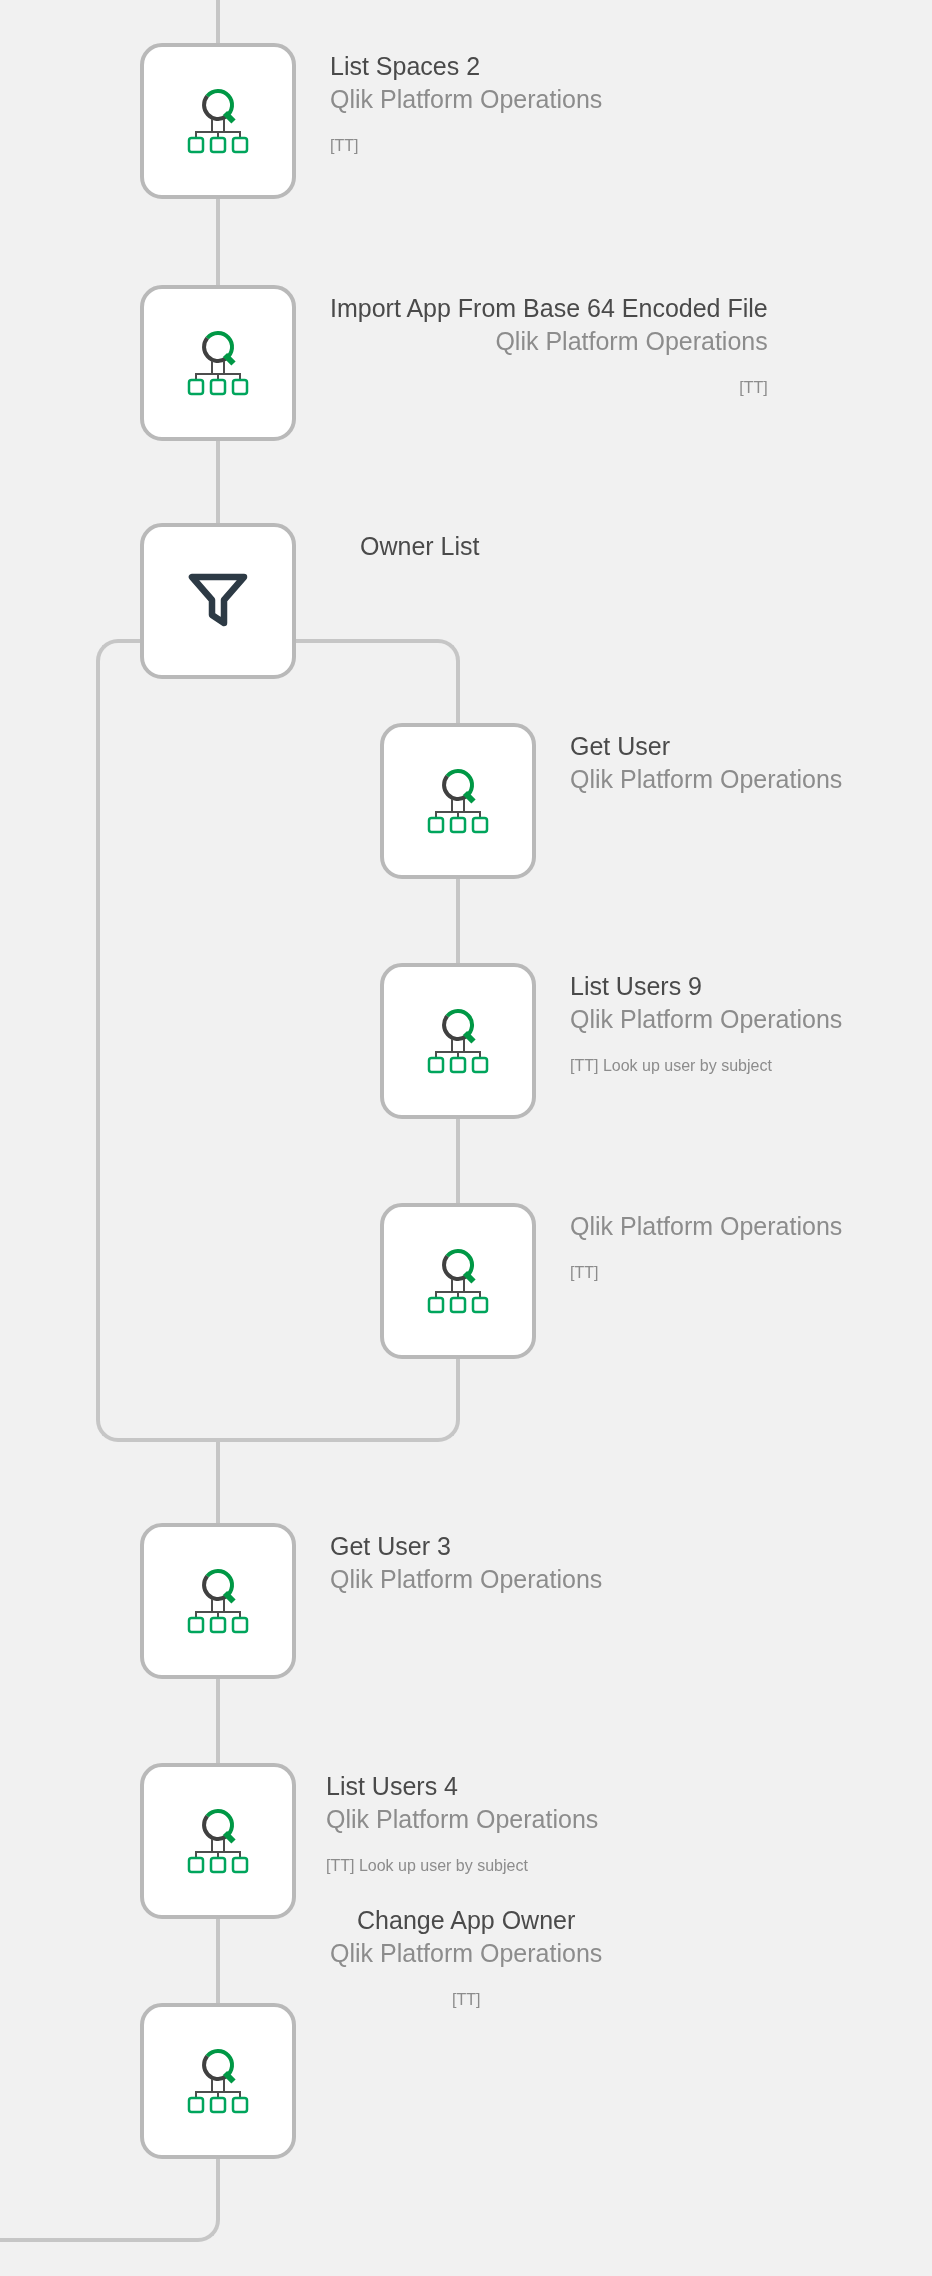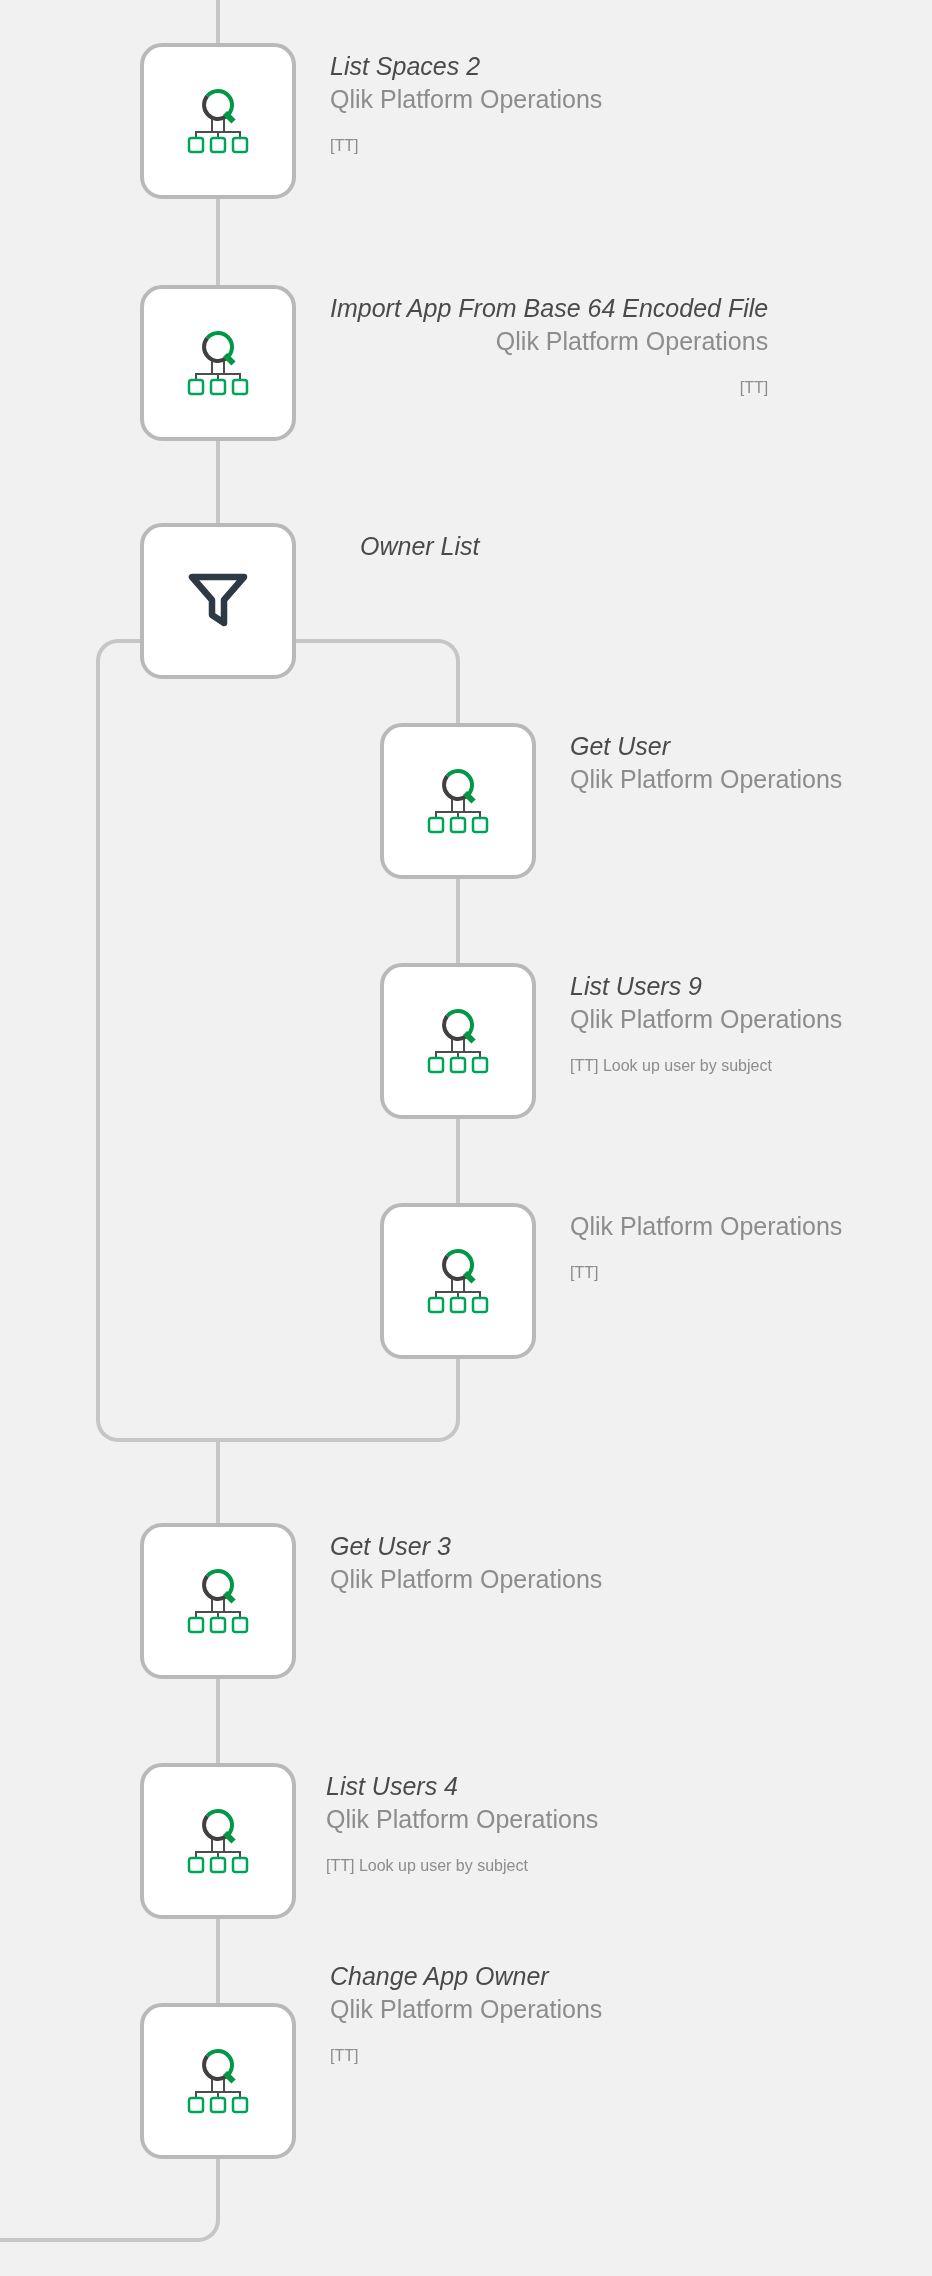--- a/index.html
+++ b/index.html
@@ -40,21 +40,21 @@
     position: absolute; width: 156px; height: 156px;
     background: var(--node-bg);
     border: 4px solid var(--node-border);
     border-radius: 22px;
     box-sizing: border-box;
     display: flex; align-items: center; justify-content: center;
     cursor: pointer;
   }
   
   .label { position: absolute; white-space: nowrap; }
-  .label .title { font-size: 25px; line-height: 33px; color: var(--title-text); font-style: italic; }
+  .label .title { font-size: 25px; line-height: 33px; color: var(--title-text); }
   .label .subtitle { font-size: 25px; line-height: 33px; color: var(--subtitle-text); }
   .label .detail { font-size: 16px; line-height: 28px; margin-top: 16px; color: var(--subtitle-text); }
   
   .n1 { left: 140px; top: 43px; }
   .n2 { left: 140px; top: 285px; }
   .n3 { left: 140px; top: 523px; }
   .n4 { left: 380px; top: 723px; }
   .n5 { left: 380px; top: 963px; }
   .n6 { left: 380px; top: 1203px; }
   .n7 { left: 140px; top: 1523px; }
@@ -62,21 +62,21 @@
   .n9 { left: 140px; top: 2003px; }
   
   .l1 { left: 330px; top: 50px; }
   .l2 { left: 330px; top: 292px; text-align: right; }
   .l3 { left: 360px; top: 530px; }
   .l4 { left: 570px; top: 730px; }
   .l5 { left: 570px; top: 970px; }
   .l6 { left: 570px; top: 1210px; }
   .l7 { left: 330px; top: 1530px; }
   .l8 { left: 326px; top: 1770px; }
-  .l9 { left: 330px; top: 1960px; }
+  .l9 { left: 330px; top: 1904px; text-align: center; }
   
   .q-arc-green { stroke: var(--qlik-green); fill: none; stroke-width: 4; }
   .q-arc-gray { stroke: var(--icon-gray); fill: none; stroke-width: 4; }
   .q-tail { stroke: var(--qlik-green); stroke-width: 6; }
   .q-wires { stroke: var(--icon-wire); stroke-width: 2; fill: none; }
   .q-square { stroke: var(--qlik-green-light); stroke-width: 2.5; fill: #ffffff; }
   .funnel-path {
     stroke: var(--funnel-dark); stroke-width: 6.5; fill: none;
     stroke-linejoin: round; stroke-linecap: round;
   }

